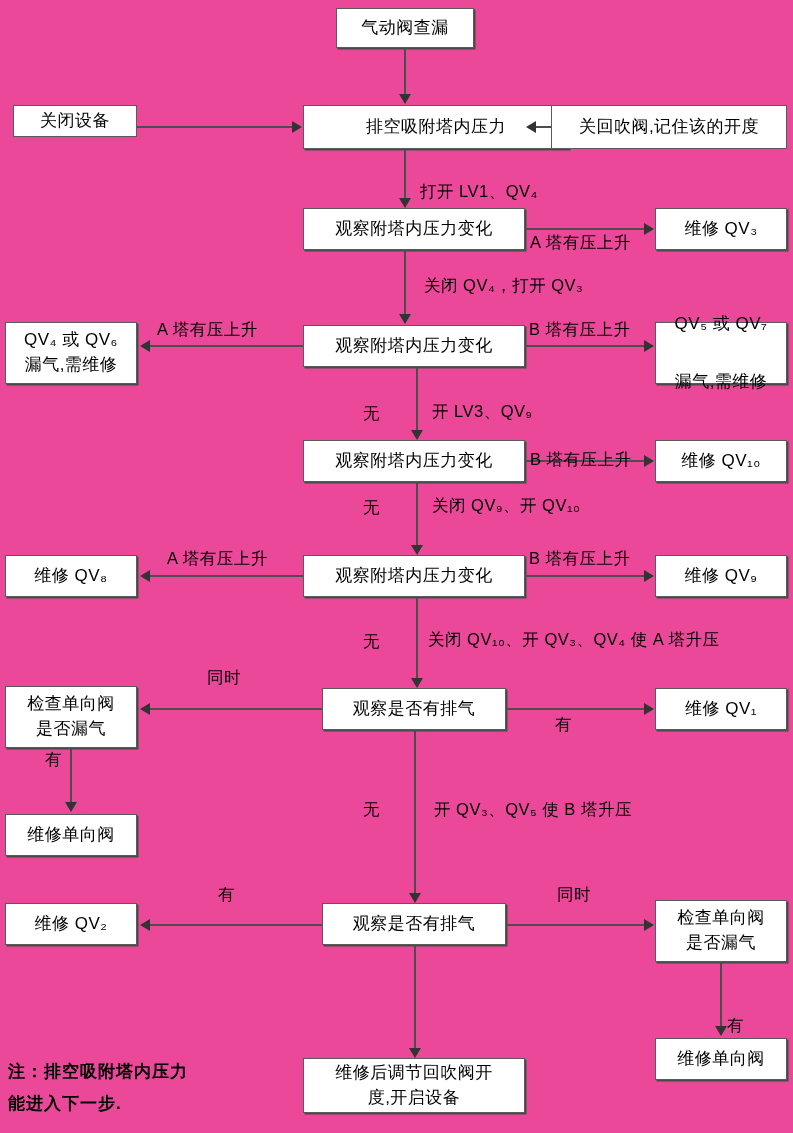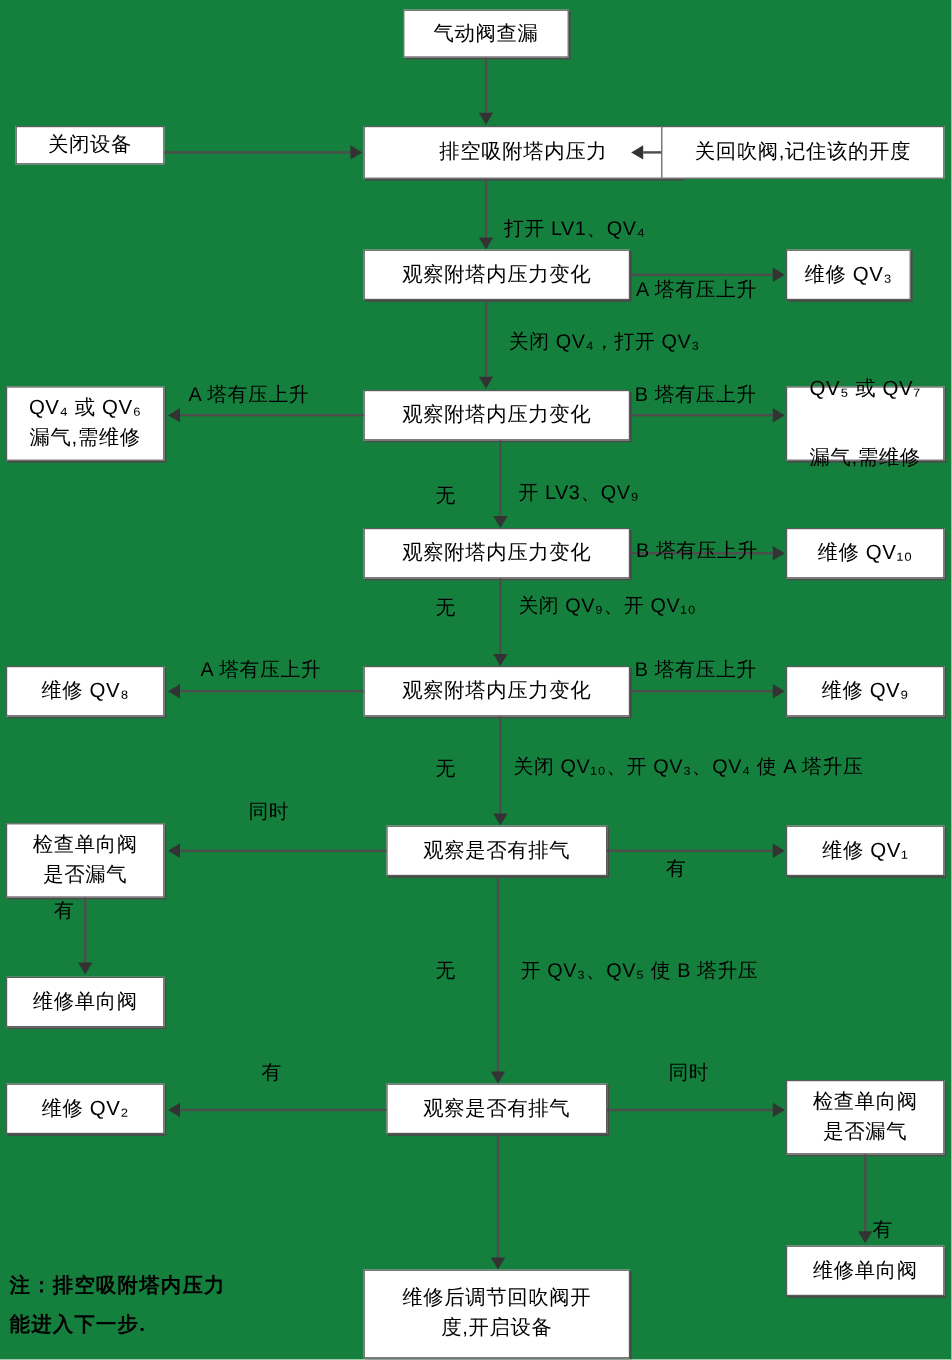--- a/index.html
+++ b/index.html
@@ -1,19 +1,19 @@
 <!DOCTYPE html>
 <html><head>
 <meta charset="utf-8">
 <style>
   html,body{margin:0;padding:0;background:#ffffff;}
   #page{
     position:relative;
     width:793px;height:1133px;
-    background:#15803d;
+    background:#ec4899;
     font-family:"Liberation Sans","DejaVu Sans",sans-serif;
     color:#000000;
     overflow:hidden;
   }
   .box{
     position:absolute;
     box-sizing:border-box;
     border:1.5px solid #5a5a5a;
     background:#ffffff;
     display:flex;
@@ -74,21 +74,21 @@
   </div>
 
   <div class="box" style="left:551px;top:105px;width:236px;height:44px;">
     <span>关回吹阀,记住该的开度</span>
   </div>
 
   <div class="box shadow" style="left:303px;top:208px;width:222px;height:42px;">
     <span>观察附塔内压力变化</span>
   </div>
 
-  <div class="box shadow" style="left:655px;top:208px;width:104px;height:42px;">
+  <div class="box shadow" style="left:655px;top:208px;width:132px;height:42px;">
     <span>维修 QV₃</span>
   </div>
 
   <div class="box shadow" style="left:303px;top:325px;width:222px;height:42px;">
     <span>观察附塔内压力变化</span>
   </div>
 
   <div class="box shadow" style="left:5px;top:322px;width:132px;height:62px;">
     <span class="l2">QV₄ 或  QV₆</span>
     <span class="l2">漏气,需维修</span>
@@ -146,21 +146,21 @@
 
   <div class="box shadow" style="left:655px;top:900px;width:132px;height:62px;">
     <span class="l2">检查单向阀</span>
     <span class="l2">是否漏气</span>
   </div>
 
   <div class="box shadow" style="left:655px;top:1038px;width:132px;height:42px;">
     <span>维修单向阀</span>
   </div>
 
-  <div class="box shadow" style="left:303px;top:1058px;width:222px;height:74px;">
+  <div class="box shadow" style="left:303px;top:1058px;width:222px;height:55px;">
     <span class="l2">维修后调节回吹阀开</span>
     <span class="l2">度,开启设备</span>
   </div>
 
   <div class="vline" style="left:404px;top:48px;height:48px;"></div>
   <div class="arr arr-down" style="left:399px;top:94px;"></div>
 
   <div class="hline" style="left:137px;top:126px;width:156px;"></div>
   <div class="arr arr-right" style="left:292px;top:121px;"></div>
 

